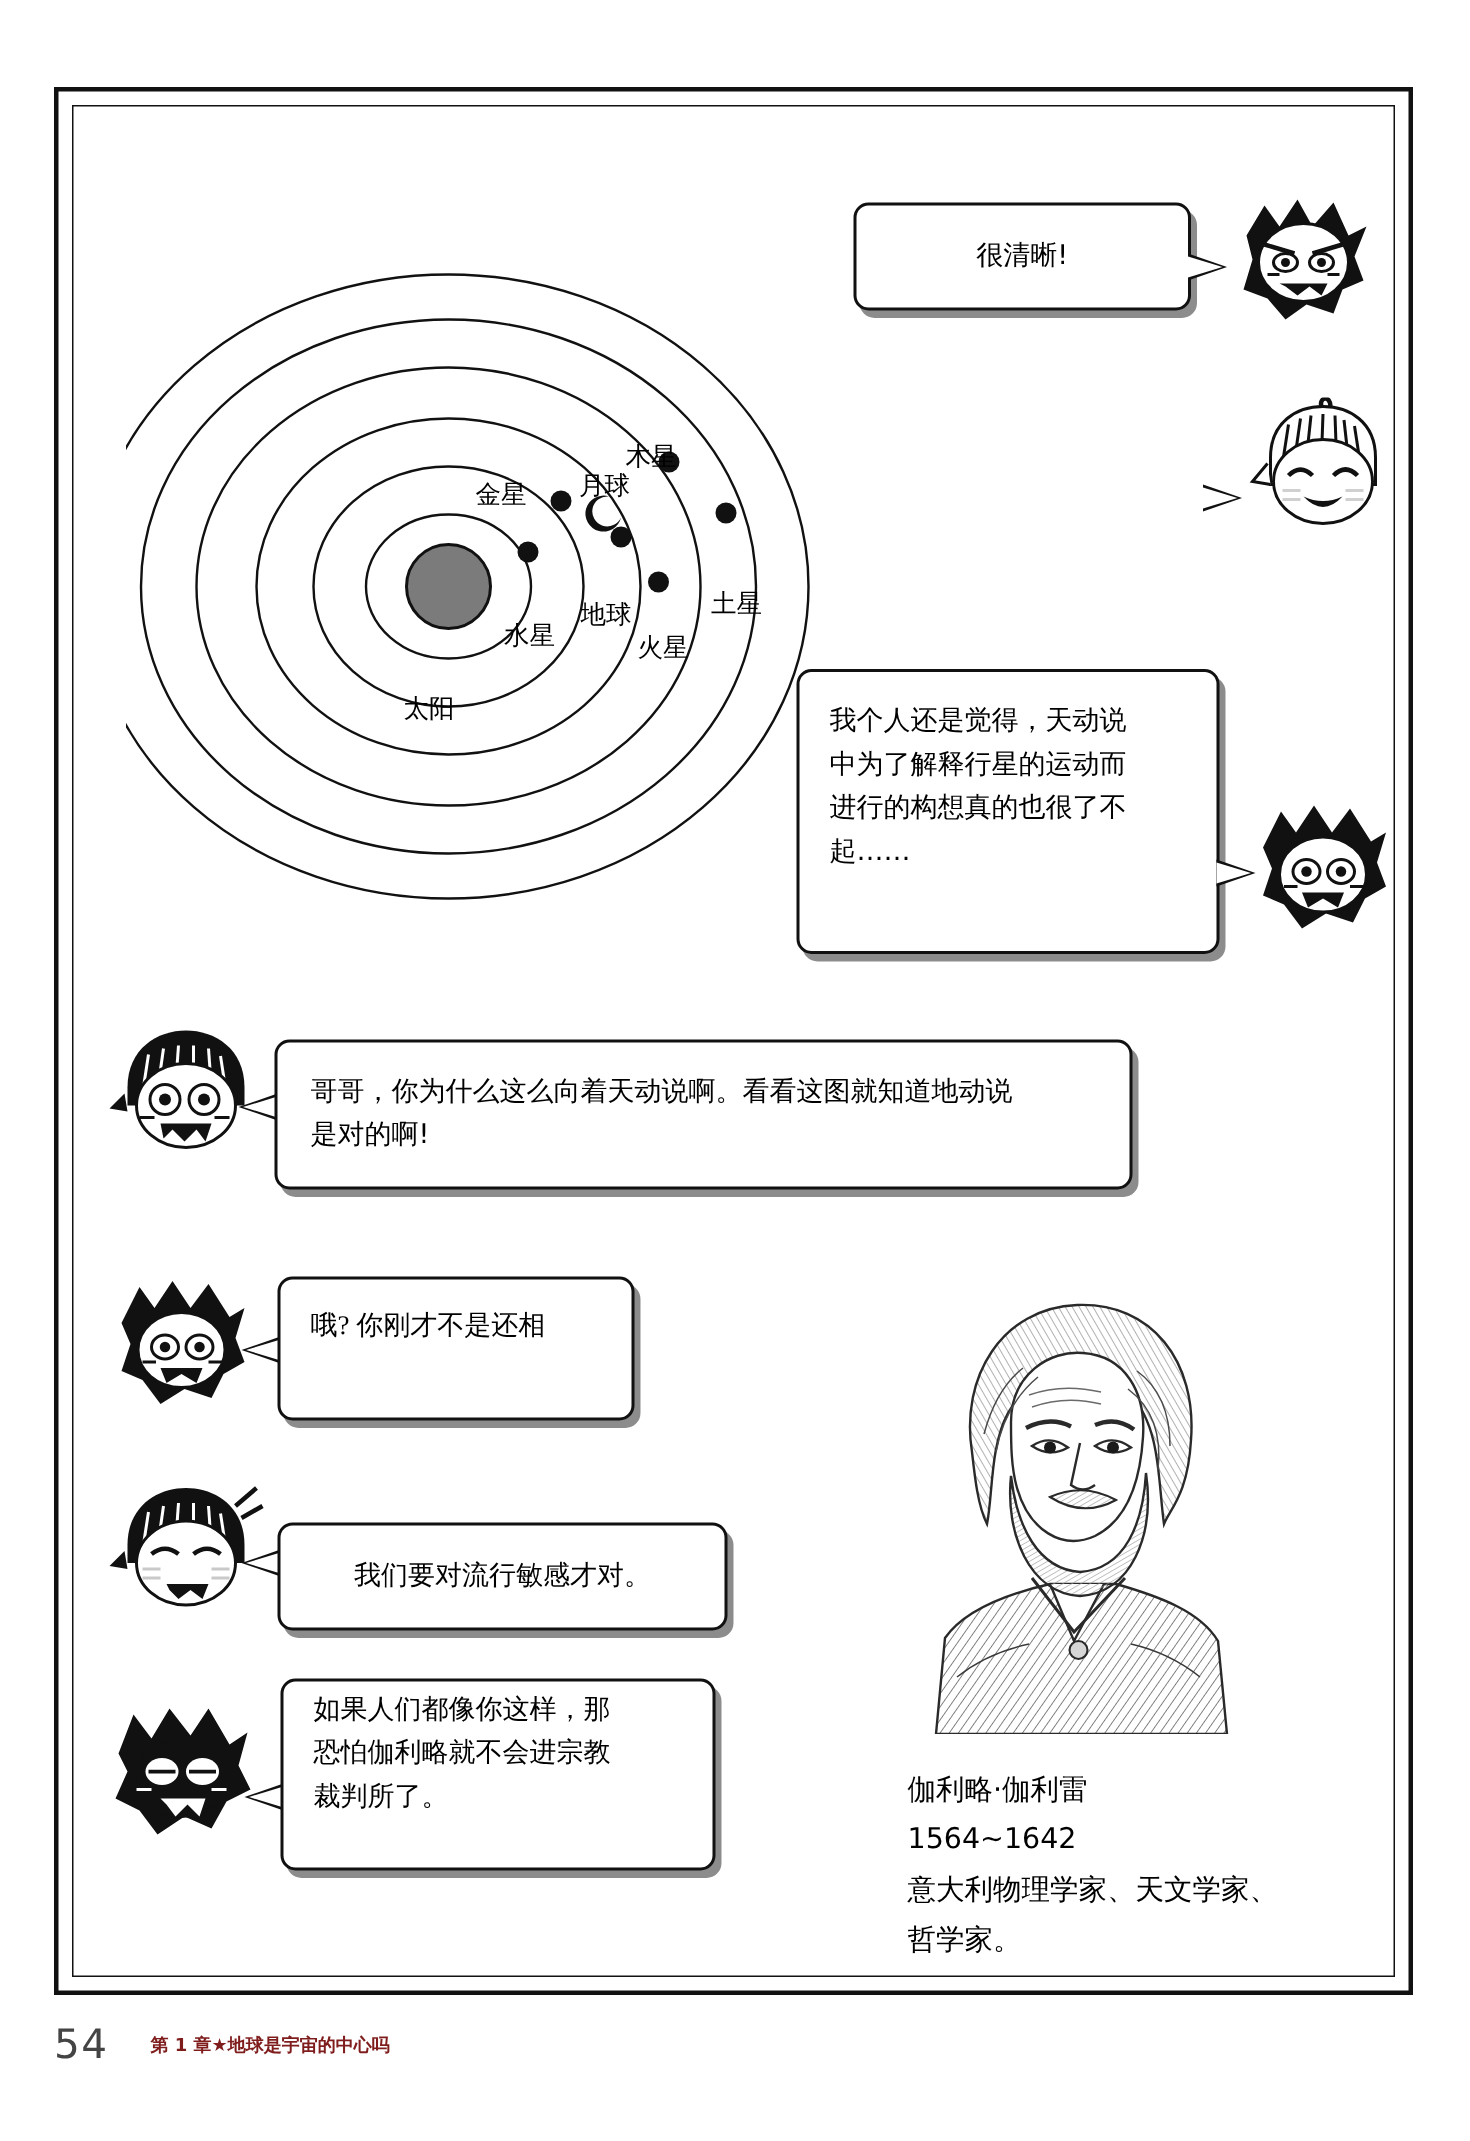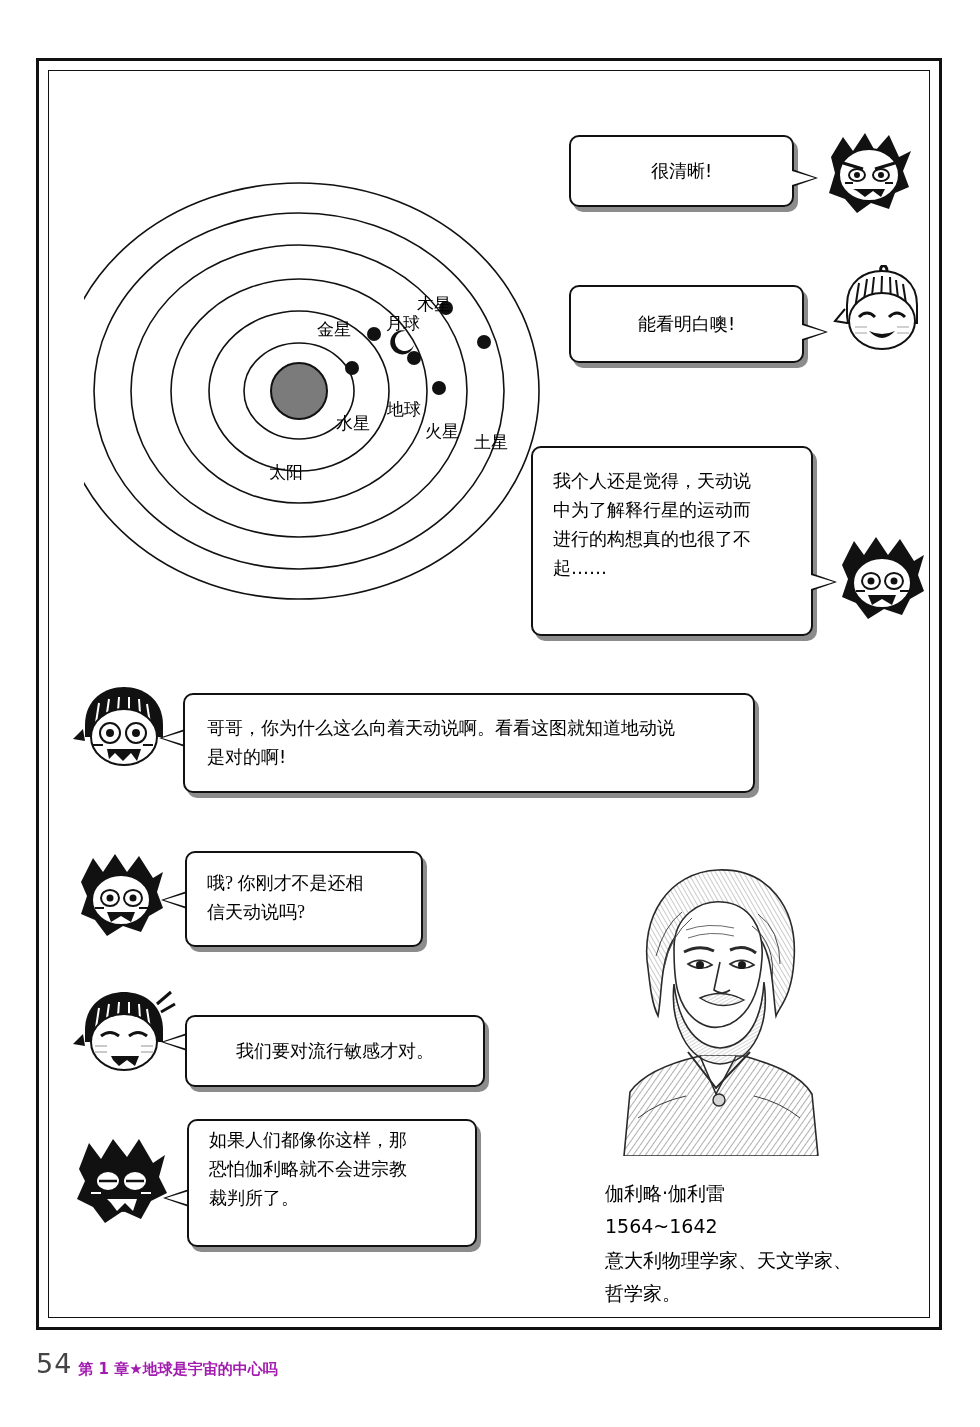--- a/index.html
+++ b/index.html
@@ -117,32 +117,32 @@
     line-height: 1.75;
   }
   .caption div { white-space: nowrap; }
 
   
   .footer {
     position: absolute;
     left: 36px;
     top: 1348px;
     display: flex;
-    align-items: flex-end;
-    gap: 6px;
+    align-items: center;
+    gap: 28px;
   }
   .folio {
     font-size: 27px;
     color: #444;
     letter-spacing: 1px;
   }
   .running-head {
-    font-size: 15px;
+    font-size: 12px;
     font-weight: bold;
-    color: #a21caf;
+    color: #7f1d1d;
   }
 </style>
 </head>
 <body>
 
 <div class="page-frame">
   <div class="page-frame-inner"></div>
 
   <div class="diagram">
     <svg width="480" height="530" viewBox="0 0 480 530" aria-hidden="true">
@@ -165,21 +165,21 @@
       <circle cx="362" cy="182" r="7" fill="#111"></circle>
       <circle cx="400" cy="216" r="7" fill="#111"></circle>
     </svg>
     <span class="lbl" style="left:185px; top:335px;">太阳</span>
     <span class="lbl" style="left:252px; top:286px;">水星</span>
     <span class="lbl" style="left:233px; top:192px;">金星</span>
     <span class="lbl" style="left:303px; top:272px;">地球</span>
     <span class="lbl" style="left:302px; top:186px;">月球</span>
     <span class="lbl" style="left:341px; top:294px;">火星</span>
     <span class="lbl" style="left:333px; top:167px;">木星</span>
-    <span class="lbl" style="left:390px; top:265px;margin-top:40px;">土星</span>
+    <span class="lbl" style="left:390px; top:265px;">土星</span>
   </div>
 
   <div class="bubble" style="left:530px; top:74px; width:225px; height:72px; display:flex; align-items:center; justify-content:center;">
     <p>很清晰!</p>
   </div>
   <div class="tail tail-r-out" style="left:753px; top:108px;"></div>
   <div class="tail tail-r-in" style="left:753px; top:110px;"></div>
 
   <div class="head" style="left:780px; top:62px;">
     <svg width="100" height="100" viewBox="0 0 100 100">
@@ -188,23 +188,20 @@
       <path d="M24,40 L44,46 M76,40 L56,46" stroke="#111" stroke-width="3" fill="none"></path>
       <ellipse cx="38" cy="52" rx="8" ry="6" fill="#fff" stroke="#111" stroke-width="2"></ellipse>
       <ellipse cx="62" cy="52" rx="8" ry="6" fill="#fff" stroke="#111" stroke-width="2"></ellipse>
       <circle cx="38" cy="52" r="3" fill="#111"></circle>
       <circle cx="62" cy="52" r="3" fill="#111"></circle>
       <path d="M34,66 L66,66 L62,74 L54,68 L46,74 L38,68 Z" fill="#111"></path>
       <path d="M26,60 h8 M66,60 h8" stroke="#111" stroke-width="2"></path>
     </svg>
   </div>
 
-  <div class="bubble" style="left:530px; top:224px; width:235px; height:78px; display:flex; align-items:center; justify-content:center;">
-    <p>能看明白噢!</p>
-  </div>
   <div class="tail tail-r-out" style="left:763px; top:262px;"></div>
   <div class="tail tail-r-in" style="left:763px; top:264px;"></div>
 
   <div class="head" style="left:790px; top:204px;">
     <svg width="105" height="105" viewBox="0 0 105 105">
       <path d="M52,6 C50,0 58,-2 58,6" stroke="#111" stroke-width="3" fill="none"></path>
       <path d="M18,40 C18,16 36,6 53,6 C70,6 88,16 88,40 L88,58 L18,58 Z" fill="#fff" stroke="#111" stroke-width="2"></path>
       <g stroke="#111" stroke-width="2">
         <path d="M26,44 L30,18"></path>
           <path d="M34,42 L38,14"></path>
@@ -287,21 +284,20 @@
       <circle cx="39" cy="52" r="3.5" fill="#111"></circle>
       <circle cx="62" cy="52" r="3.5" fill="#111"></circle>
       <path d="M36,66 L64,66 L60,76 L50,70 L40,76 Z" fill="#111"></path>
       <path d="M24,62 h9 M68,62 h9" stroke="#111" stroke-width="2"></path>
     </svg>
   </div>
   <div class="tail tail-l-out" style="left:122px; top:830px;"></div>
   <div class="tail tail-l-in" style="left:125px; top:832px;"></div>
   <div class="bubble" style="left:146px; top:790px; width:238px; height:96px; padding:16px 20px;font-family:Liberation Serif, serif;">
     <p>哦? 你刚才不是还相</p>
-    <p>信天动说吗?</p>
   </div>
 
   <div class="head" style="left:32px; top:925px;">
     <svg width="105" height="105" viewBox="0 0 105 105">
       <path d="M14,44 C14,18 34,6 53,6 C72,6 92,18 92,44 L92,56 L14,56 Z" fill="#111"></path>
       <g stroke="#fff" stroke-width="2">
         <path d="M24,48 L28,22"></path>
           <path d="M34,46 L38,18"></path>
           <path d="M46,44 L48,16"></path>
         <path d="M58,44 L58,16"></path>

